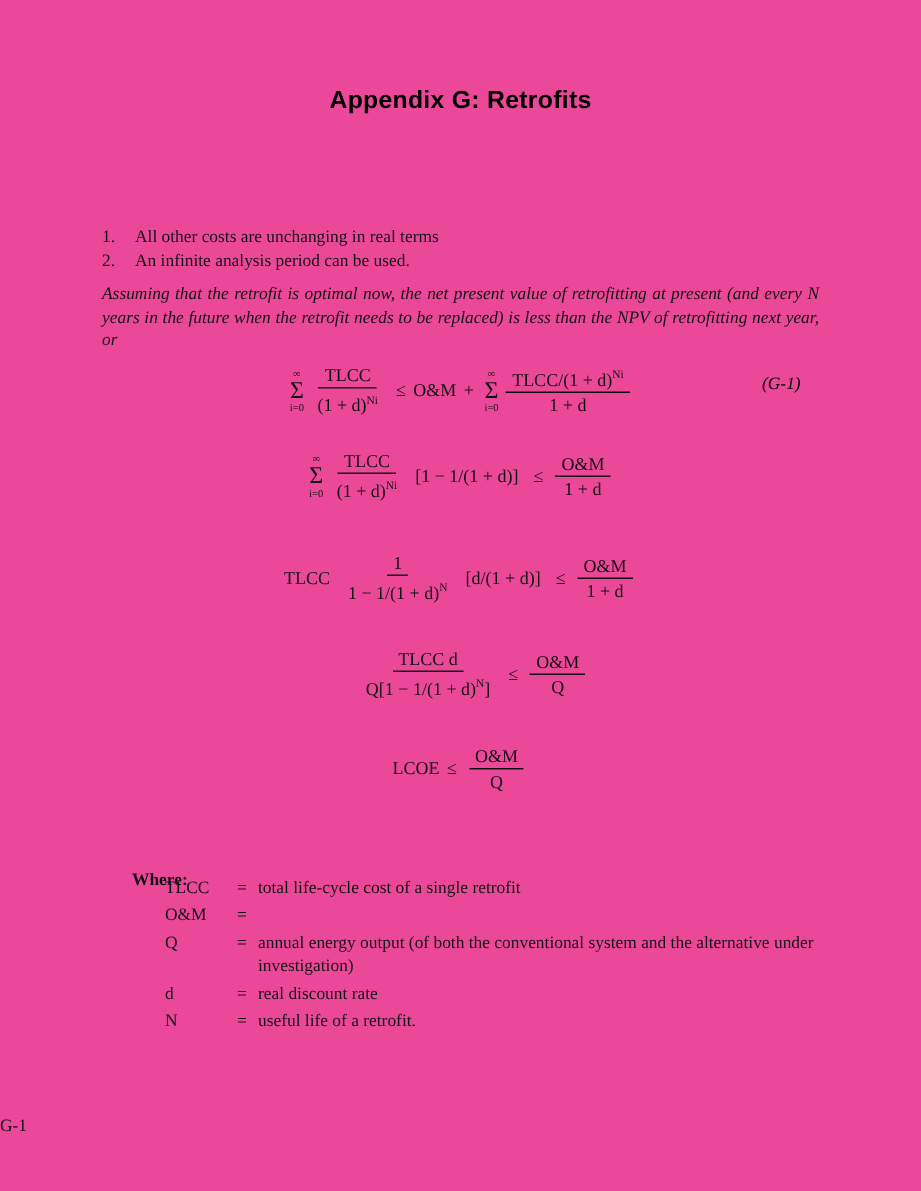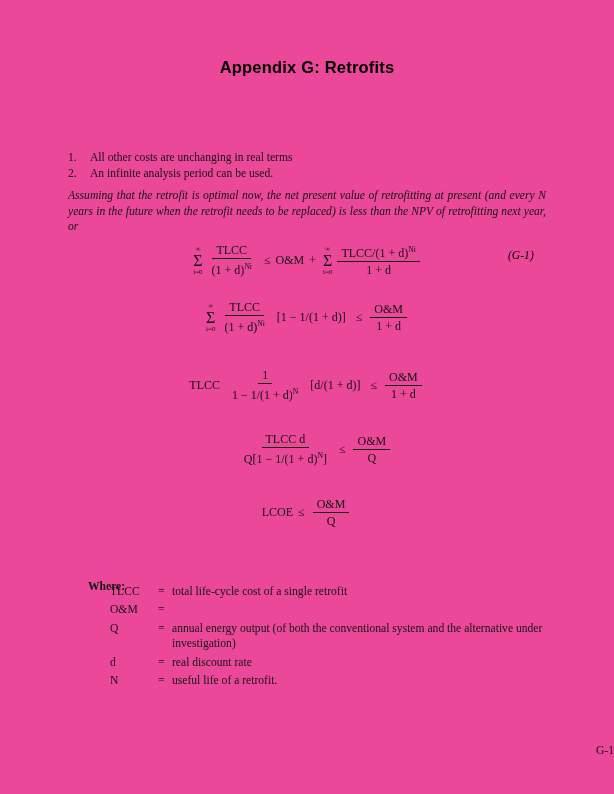--- a/index.html
+++ b/index.html
@@ -137,21 +137,21 @@
     margin-bottom: 3px;
   }
   .def-sym { width: 48px; flex: none; }
   .def-eq { width: 14px; flex: none; }
   .def-txt { flex: 1; }
 
   .footer {
     position: absolute;
     left: 0; right: 0;
     top: 744px;
-    text-align: right;
+    text-align: left;
     font-size: 11.6px;
     color: #131313;
   }
 </style>
 </head>
 <body>
 
 <div class="page">
 
   <div class="title">Appendix G:  Retrofits</div>

